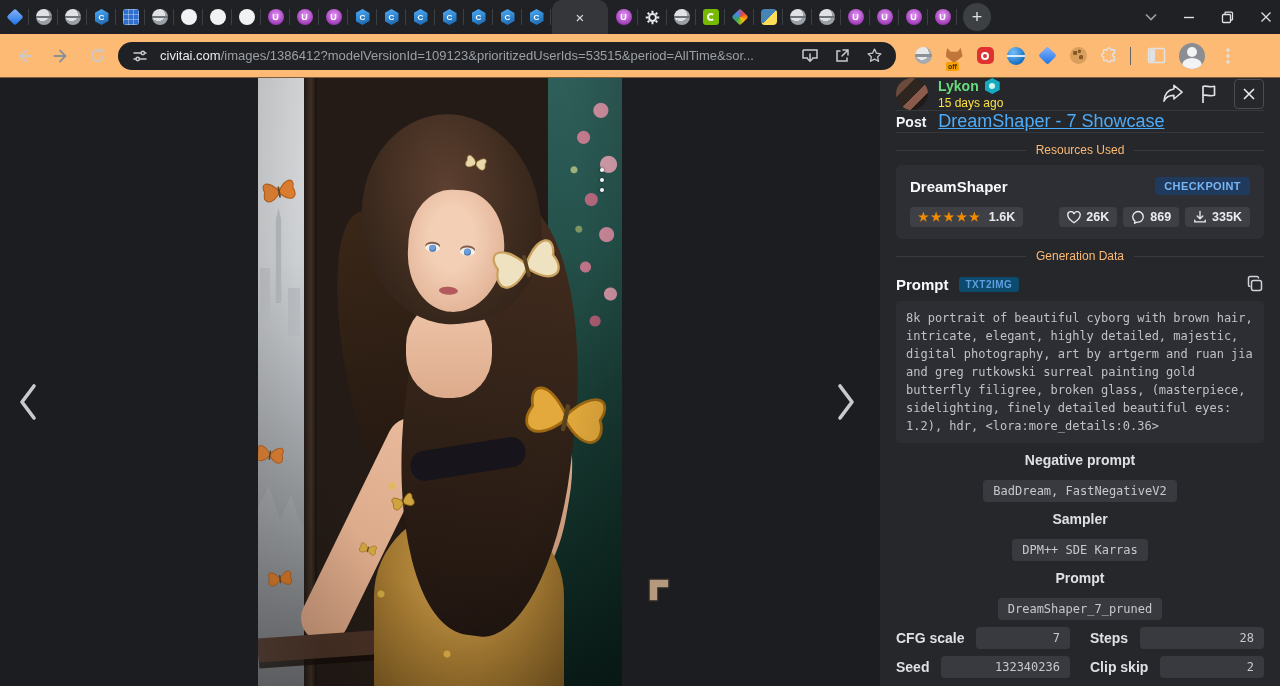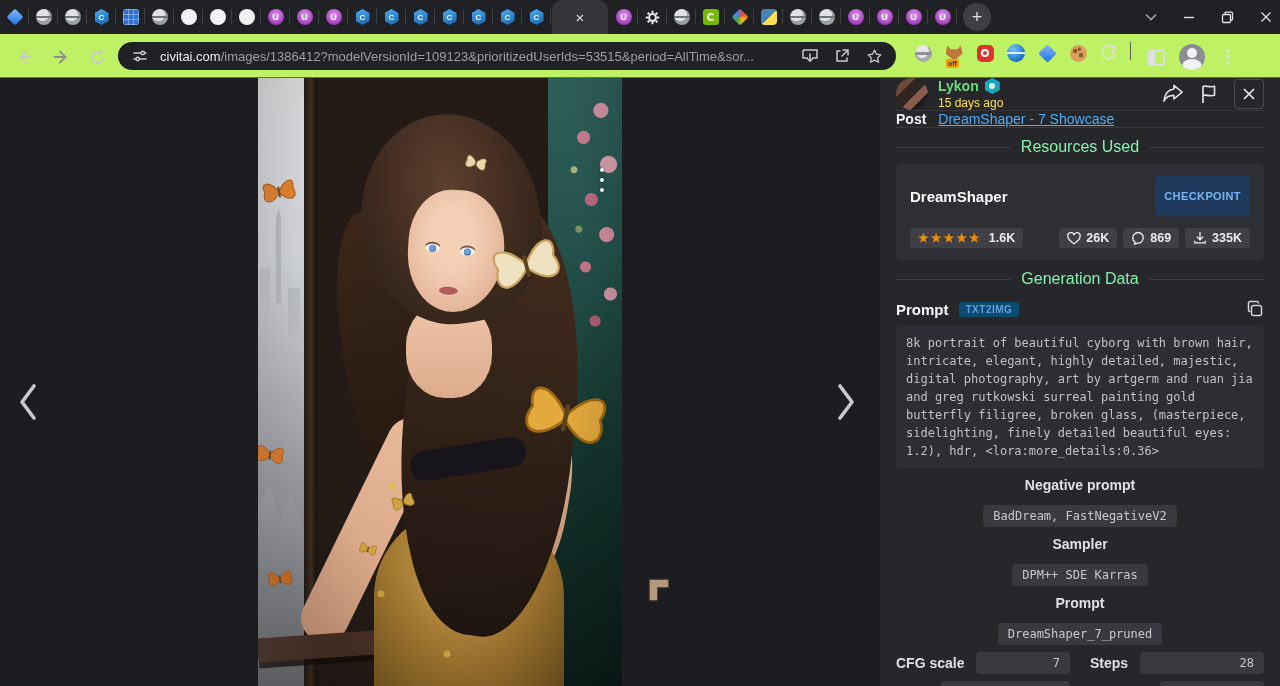--- a/index.html
+++ b/index.html
@@ -30,21 +30,21 @@
   .ico-nvidia::after { content:""; position:absolute; inset:4px; border-radius:50%; border:2px solid #eef5e2; border-right-color:transparent; }
   .ico-python { border-radius:4px; background:linear-gradient(135deg,#4584b6 50%,#ffde57 50%); }
   .active-tab { width:56px; height:34px; margin:0 1px; background:#35363a; border-radius:10px 10px 0 0;
                 display:flex; align-items:center; justify-content:center; }
   .active-tab .tab-close { color:#dfe1e5; font-size:15px; line-height:1; padding:2px 6px; cursor:default; }
   .newtab-btn { width:28px; height:28px; margin-left:6px; border-radius:50%; background:#3c4043;
                 color:#dfe1e5; font-size:18px; display:flex; align-items:center; justify-content:center; }
   .win-controls { position:absolute; right:8px; top:0; height:34px; display:flex; align-items:center; gap:26px; }
   .win-controls svg { display:block; }
 
-  .toolbar { height:44px; background:#bef264; display:flex; align-items:flex-start; padding:8px 10px; gap:6px;
+  .toolbar { height:44px; background:#fdba74; display:flex; align-items:center; padding:8px 10px; gap:6px;
              border-bottom:1px solid rgba(0,0,0,.5); }
   .navbtn { width:30px; height:30px; display:flex; align-items:center; justify-content:center; border-radius:50%; }
   .omnibox { flex:0 0 auto; width:778px; height:28px; background:#202124; border-radius:14px;
              display:flex; align-items:center; padding:0 10px; gap:8px; }
   .omnibox .url { font-size:13px; white-space:nowrap; overflow:hidden; flex:1; }
   .url .domain { color:#e8eaed; }
   .url .path { color:#9aa0a6; }
   .omni-ico { flex:0 0 auto; display:flex; align-items:center; justify-content:center; width:24px; height:24px; }
   .ext-row { display:flex; align-items:center; gap:9px; margin-left:10px; }
   .ext { width:22px; height:22px; position:relative; display:flex; align-items:center; justify-content:center; }
@@ -154,28 +154,28 @@
   .sb-badge { width:15px; height:16px; clip-path:polygon(50% 0,100% 25%,100% 75%,50% 100%,0 75%,0 25%);
       background:#15aabf; position:relative; }
   .sb-badge::after { content:""; position:absolute; left:4.5px; top:5px; width:6px; height:6px; border-radius:50%; background:#d7f5ef; }
   .sb-time { color:#fde047; font-size:12px; margin-top:2px; }
   .sb-actions { display:flex; align-items:center; gap:16px; }
   .icon-btn { display:flex; align-items:center; justify-content:center; }
   .close-btn { width:30px; height:30px; border:1px solid #4a4c52; border-radius:4px; color:#e9ecef;
       font-size:16px; display:flex; align-items:center; justify-content:center; }
   .post-row { display:flex; align-items:center; gap:12px; height:44px; border-bottom:1px solid #37383d; }
   .post-label { font-weight:700; font-size:14px; color:#f1f3f5; }
-  .post-link { color:#4dabf7; font-size:14px; text-decoration:underline; }
-  .divider { display:flex; align-items:center; gap:10px; color:#86efac; font-size:16px; margin:10px 0 8px; }
+  .post-link { color:#4dabf7; font-size:18px; text-decoration:underline; }
+  .divider { display:flex; align-items:center; gap:10px; color:#fdba74; font-size:12px; margin:10px 0 8px; }
   .divider::before, .divider::after { content:""; flex:1; height:1px; background:#3a3b40; }
   .res-card { background:#2e2f34; border-radius:6px; padding:12px 14px; }
   .res-top { display:flex; align-items:center; justify-content:space-between; }
   .res-name { font-size:15px; font-weight:700; color:#f8f9fa; }
   .type-badge { background:#1f3a5c; color:#79b6f5; font-size:11px; font-weight:700; letter-spacing:.4px;
-      padding:14px 9px; border-radius:4px; }
+      padding:3px 9px; border-radius:4px; }
   .res-stats { display:flex; align-items:center; margin-top:12px; }
   .pill { background:#3f4046; border-radius:4px; padding:3px 8px; display:flex; align-items:center; gap:5px;
       font-size:12.5px; font-weight:700; color:#e9ecef; }
   .pill + .pill { margin-left:6px; }
   .stars { display:flex; gap:2px; margin-right:4px; }
   .stars span { color:#f08c00; font-size:12px; line-height:1; }
   .spacer { flex:1; }
   .prompt-row { display:flex; align-items:center; gap:10px; margin:4px 0 8px; }
   .prompt-label { font-size:15px; font-weight:700; color:#f8f9fa; }
   .mini-badge { background:#0c4a6e; color:#5e9fe0; font-size:10px; font-weight:700; letter-spacing:.5px;

